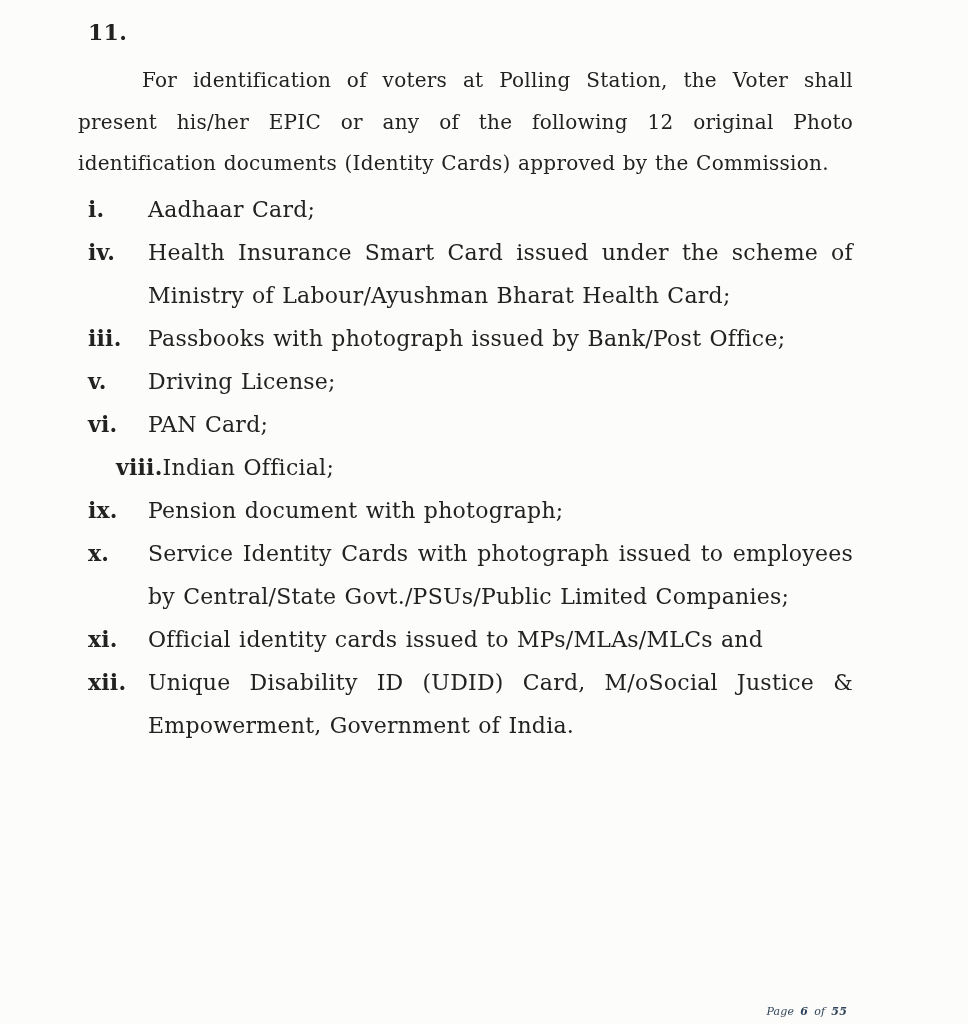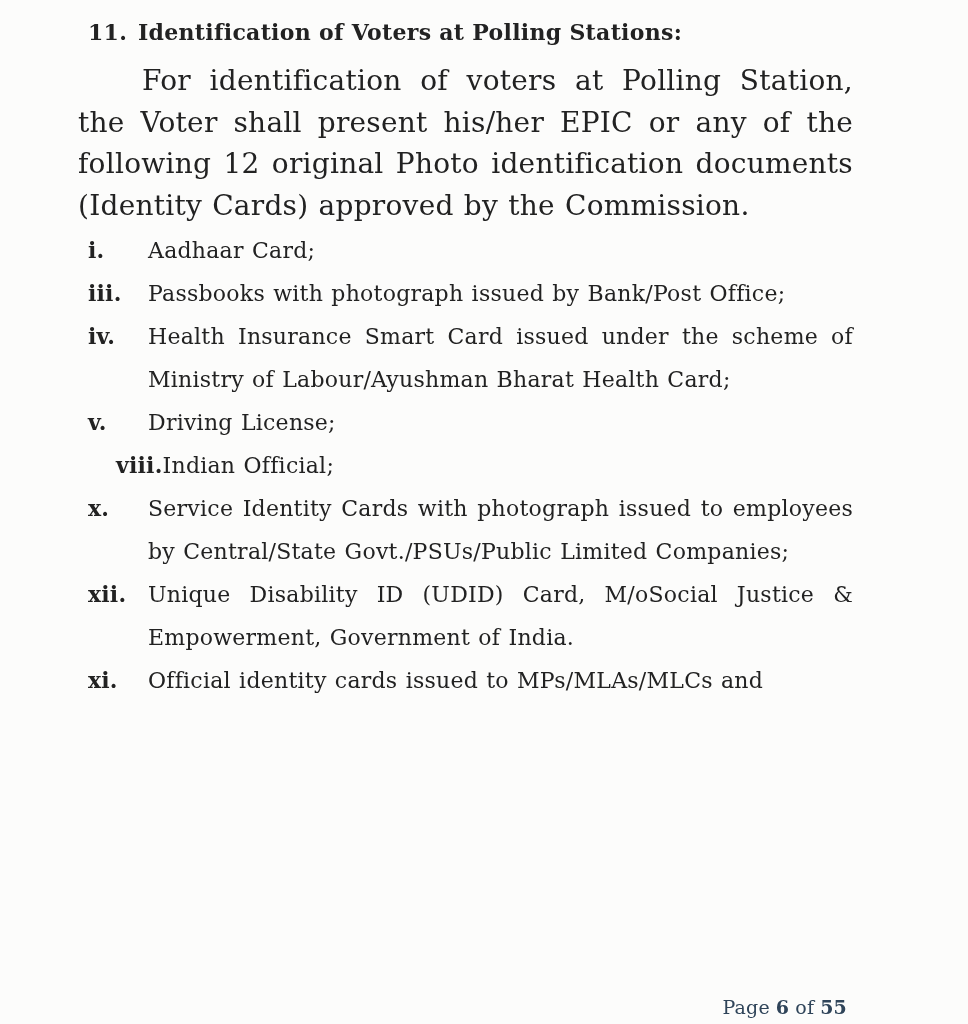--- a/index.html
+++ b/index.html
@@ -28,21 +28,21 @@
     line-height: 32px;
     letter-spacing: 0.3px;
   }
   .heading .h-num {
     width: 50px;
     flex-shrink: 0;
   }
   
   .intro {
     margin-top: 12px;
-    font-size: 28px;
+    font-size: 20px;
     line-height: 41.5px;
     text-align: justify;
     text-indent: 64px;
     letter-spacing: 0.25px;
     word-spacing: 1px;
   }
   
   .list { margin-top: 3px; }
   .li {
     display: flex;
@@ -63,83 +63,91 @@
     letter-spacing: 0.25px;
     word-spacing: 1px;
   }
   
   .footer {
     position: absolute;
     right: 121px;
     bottom: 6px;
     display: inline-flex;
     gap: 6px;
-    font-size: 19px;
+    font-size: 11px;
+    font-style: italic;
     color: #2f4459;
     letter-spacing: 0.2px;
   }
   .footer .f-bold { font-weight: bold; }
 </style>
 </head>
 <body>
 
 <div class="page">
   <div class="content">
 
     <div class="heading">
       <span class="h-num">11.</span>
-      <span class="h-title">Identification of Voters at Polling Stations:</span>
     </div>
 
     <p class="intro">For identification of voters at Polling Station, the Voter shall present his/her EPIC or any of the following 12 original Photo identification documents (Identity Cards) approved by the Commission.</p>
 
     <div class="list">
 
       <div class="li">
         <span class="num">i.</span>
         <span class="txt">Aadhaar Card;</span>
       </div>
 
 
       <div class="li">
-        <span class="num">iii.</span>
-        <span class="txt">Passbooks with photograph issued by Bank/Post Office;</span>
+        <span class="num">iv.</span>
+        <span class="txt">Health Insurance Smart Card issued under the scheme of Ministry of Labour/Ayushman Bharat Health Card;</span>
       </div>
 
       <div class="li">
-        <span class="num">iv.</span>
-        <span class="txt">Health Insurance Smart Card issued under the scheme of Ministry of Labour/Ayushman Bharat Health Card;</span>
+        <span class="num">iii.</span>
+        <span class="txt">Passbooks with photograph issued by Bank/Post Office;</span>
       </div>
 
       <div class="li">
         <span class="num">v.</span>
         <span class="txt">Driving License;</span>
       </div>
 
+      <div class="li">
+        <span class="num">vi.</span>
+        <span class="txt">PAN Card;</span>
+      </div>
 
 
       <div class="li tight">
         <span class="num">viii.</span>
         <span class="txt">Indian Official;</span>
       </div>
 
+      <div class="li">
+        <span class="num">ix.</span>
+        <span class="txt">Pension document with photograph;</span>
+      </div>
 
       <div class="li">
         <span class="num">x.</span>
         <span class="txt">Service Identity Cards with photograph issued to employees by Central/State Govt./PSUs/Public Limited Companies;</span>
       </div>
 
       <div class="li">
-        <span class="num">xii.</span>
-        <span class="txt">Unique Disability ID (UDID) Card, M/oSocial Justice &amp; Empowerment, Government of India.</span>
+        <span class="num">xi.</span>
+        <span class="txt">Official identity cards issued to MPs/MLAs/MLCs and</span>
       </div>
 
       <div class="li">
-        <span class="num">xi.</span>
-        <span class="txt">Official identity cards issued to MPs/MLAs/MLCs and</span>
+        <span class="num">xii.</span>
+        <span class="txt">Unique Disability ID (UDID) Card, M/oSocial Justice &amp; Empowerment, Government of India.</span>
       </div>
 
     </div>
   </div>
 
   <div class="footer">
     <span>Page</span>
     <span class="f-bold">6</span>
     <span>of</span>
     <span class="f-bold">55</span>

